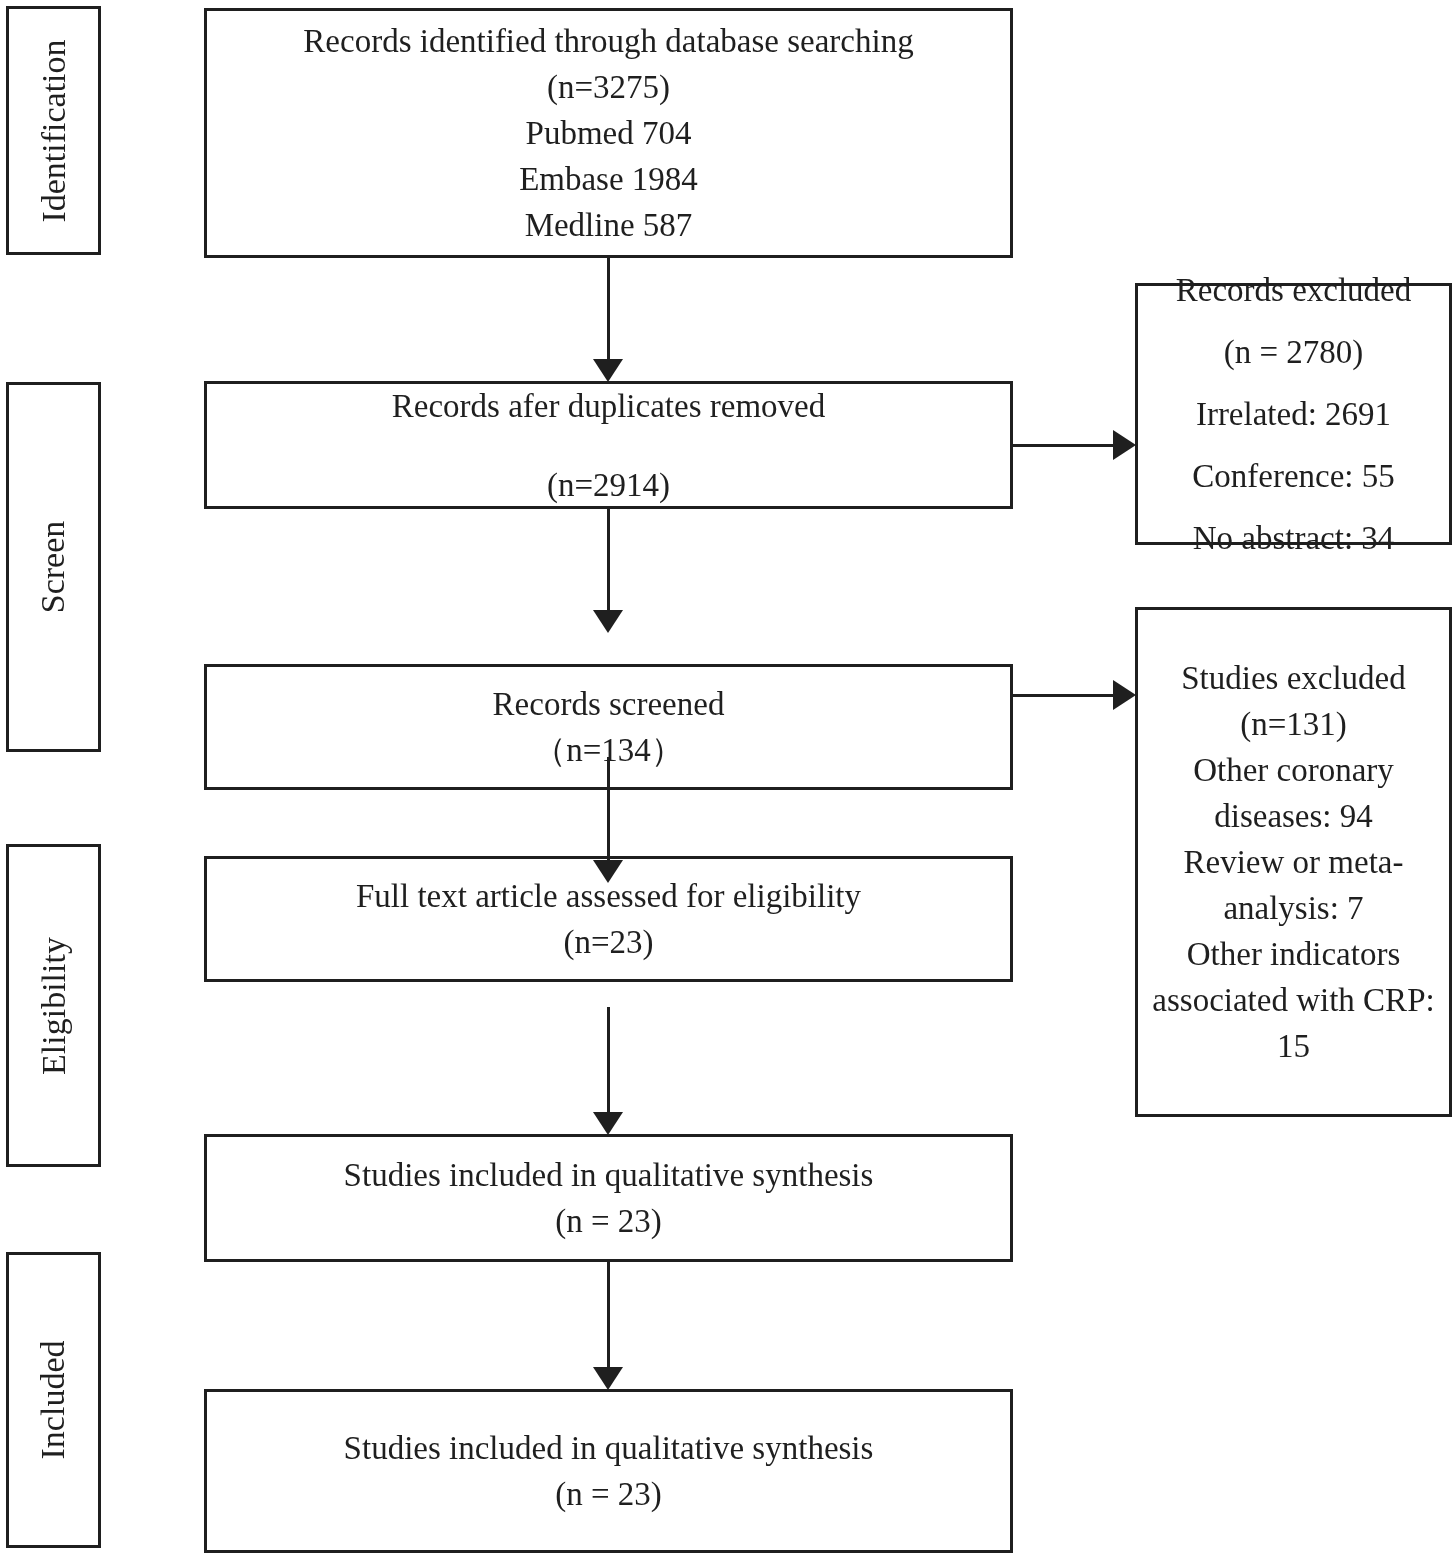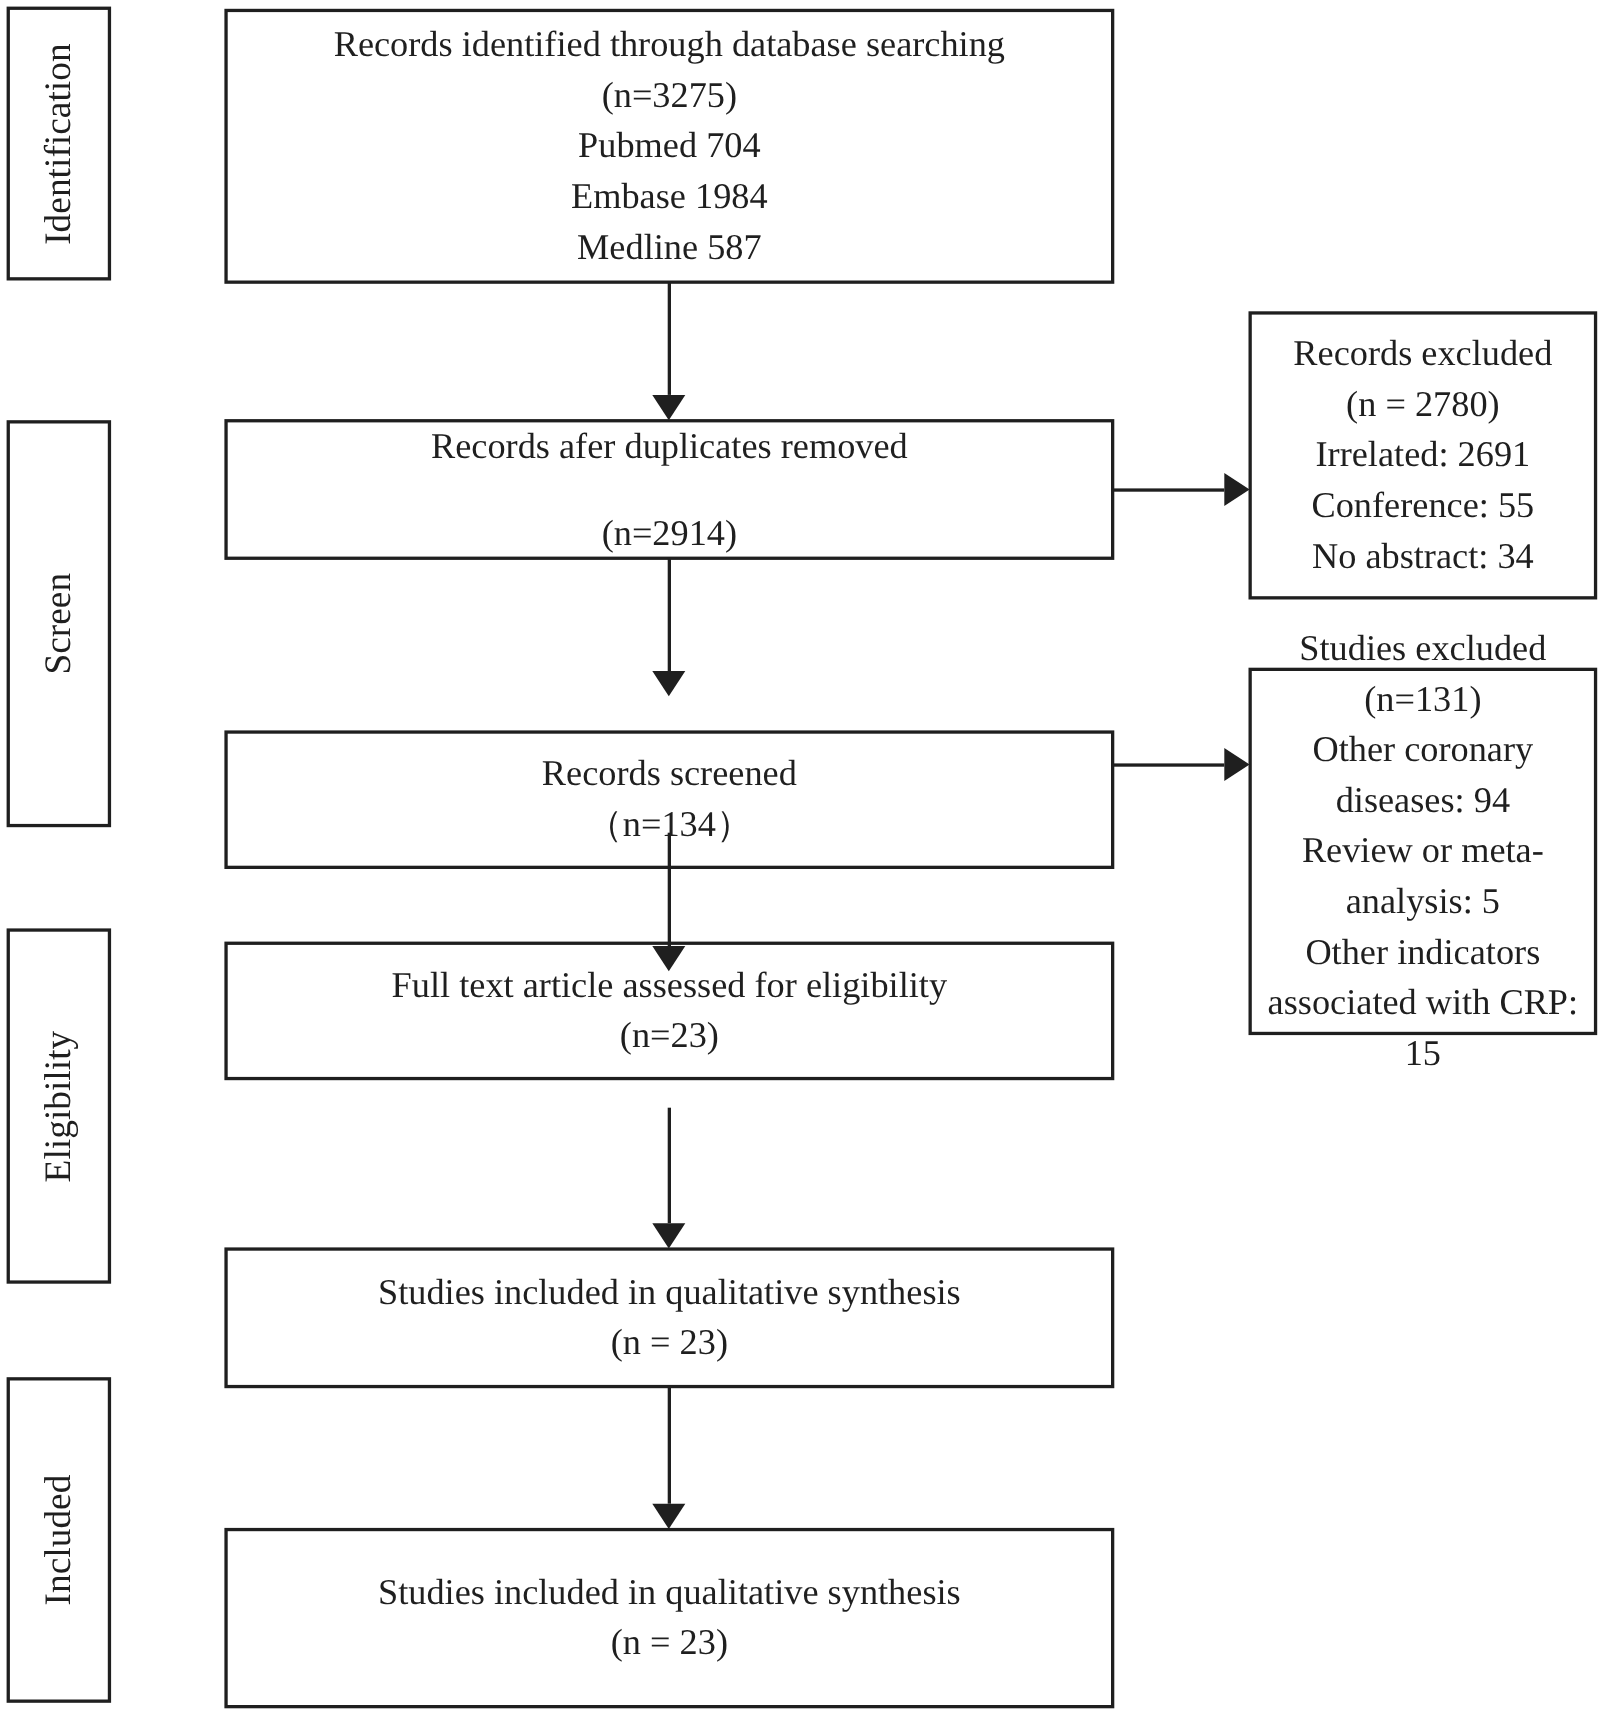--- a/index.html
+++ b/index.html
@@ -137,33 +137,33 @@
   <div class="box flow" style="top:1134px; height:128px;">
     <div class="line-txt">Studies included in qualitative synthesis</div>
     <div class="line-txt">(n = 23)</div>
   </div>
 
   <div class="box flow" style="top:1389px; height:164px;">
     <div class="line-txt">Studies included in qualitative synthesis</div>
     <div class="line-txt">(n = 23)</div>
   </div>
 
-  <div class="box excl" style="top:283px; height:262px;">
+  <div class="box excl" style="top:283px; height:262px;gap:16px;">
     <div class="line-txt">Records excluded</div>
     <div class="line-txt">(n = 2780)</div>
     <div class="line-txt">Irrelated: 2691</div>
     <div class="line-txt">Conference: 55</div>
     <div class="line-txt">No abstract: 34</div>
   </div>
 
-  <div class="box excl" style="top:607px; height:334px;">
+  <div class="box excl" style="top:607px; height:510px;">
     <div class="line-txt">Studies excluded</div>
     <div class="line-txt">(n=131)</div>
     <div class="line-txt">Other coronary diseases: 94</div>
-    <div class="line-txt">Review or meta-analysis: 5</div>
+    <div class="line-txt">Review or meta-analysis: 7</div>
     <div class="line-txt">Other indicators associated with CRP: 15</div>
   </div>
 
   <div class="arrow-v" style="left:593px; top:257px; height:125px;">
     <div class="shaft"></div>
     <div class="head"></div>
   </div>
   <div class="arrow-v" style="left:593px; top:507px; height:126px;">
     <div class="shaft"></div>
     <div class="head"></div>

